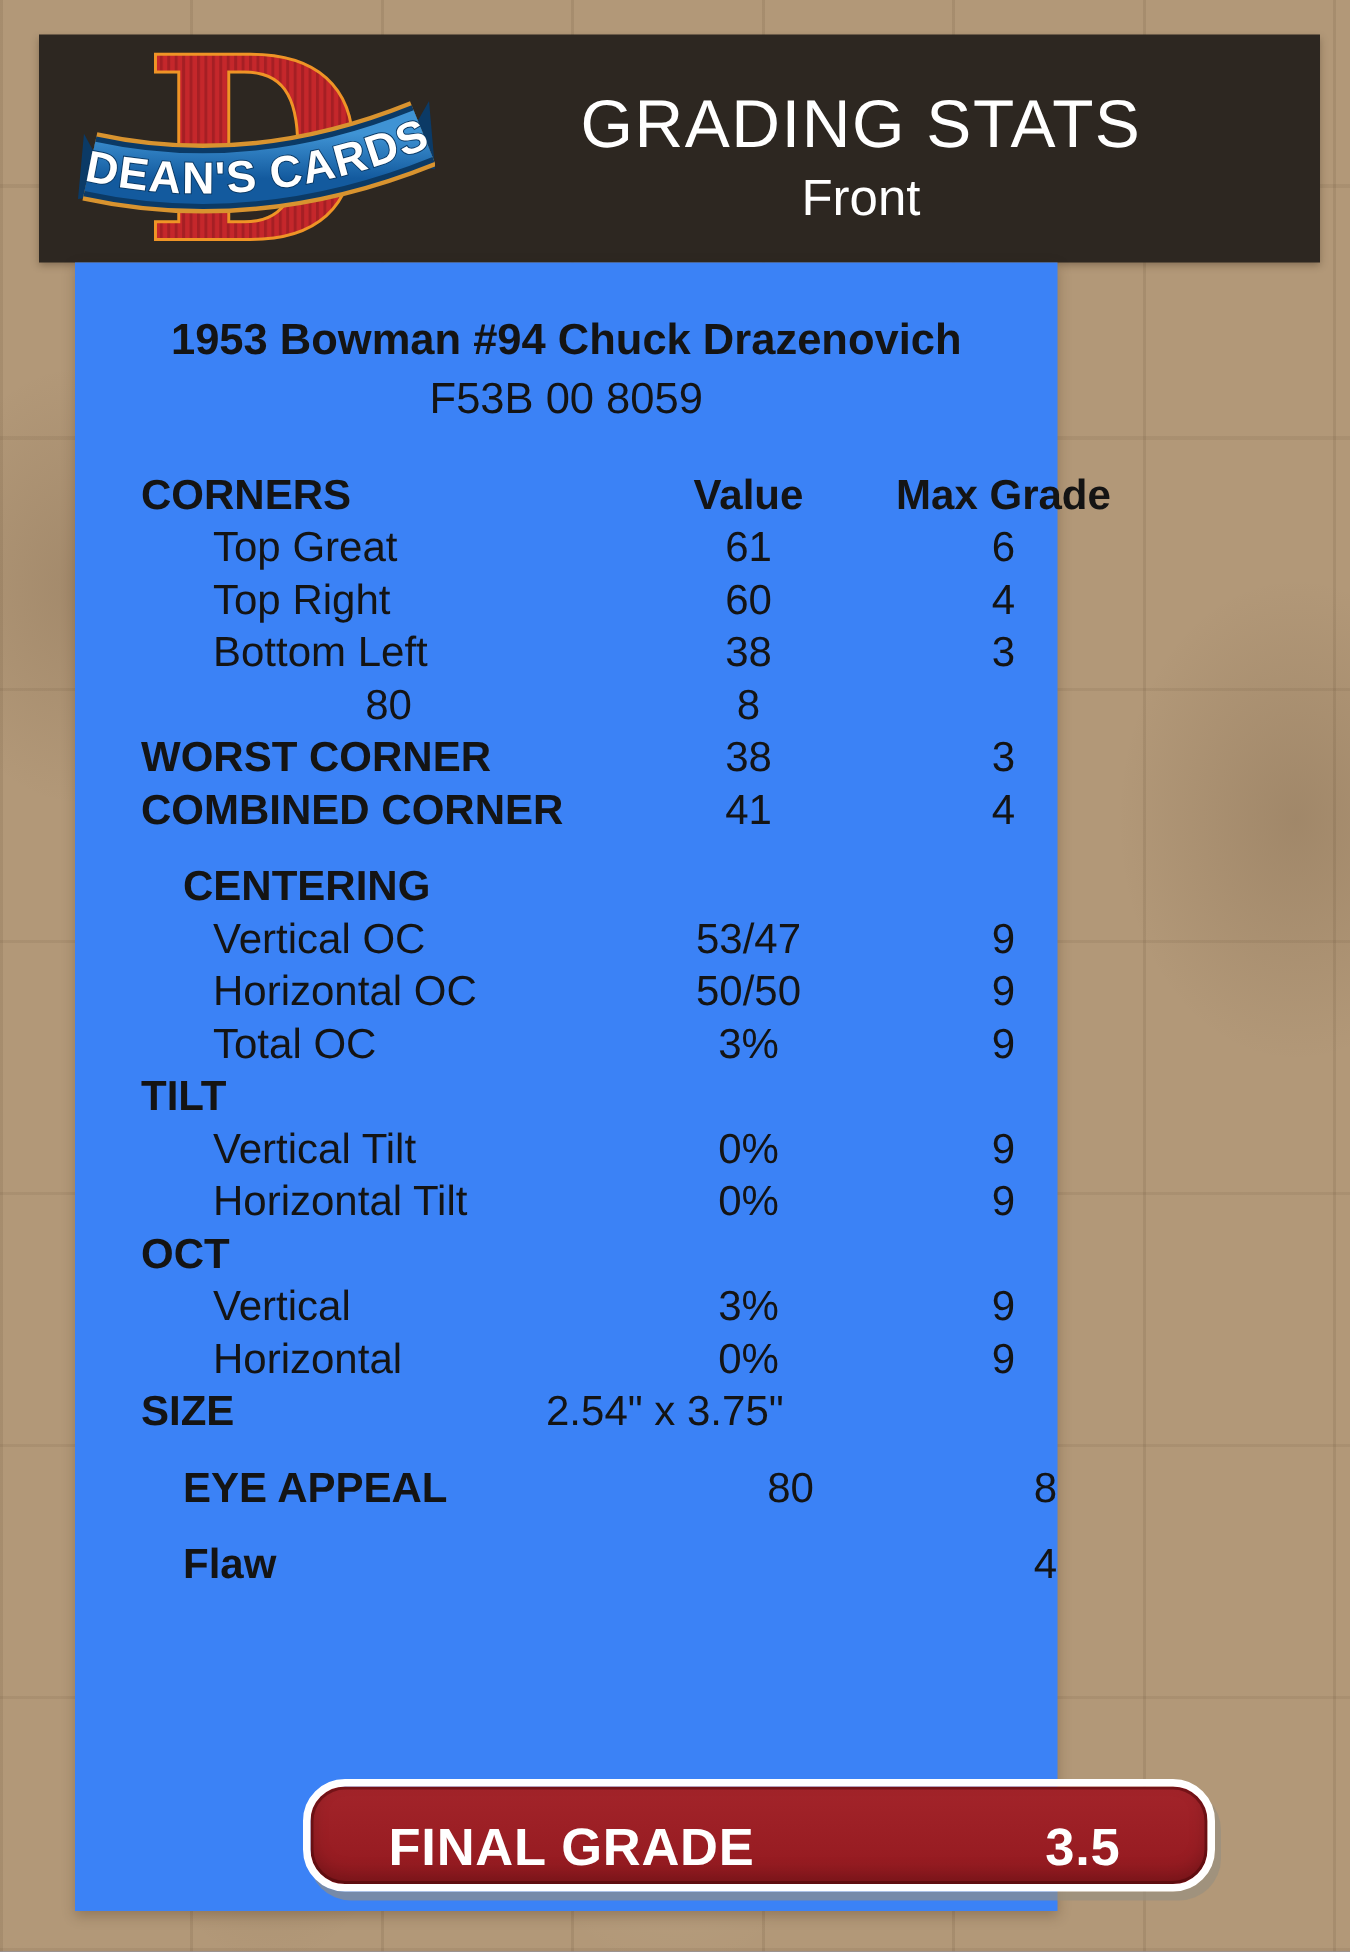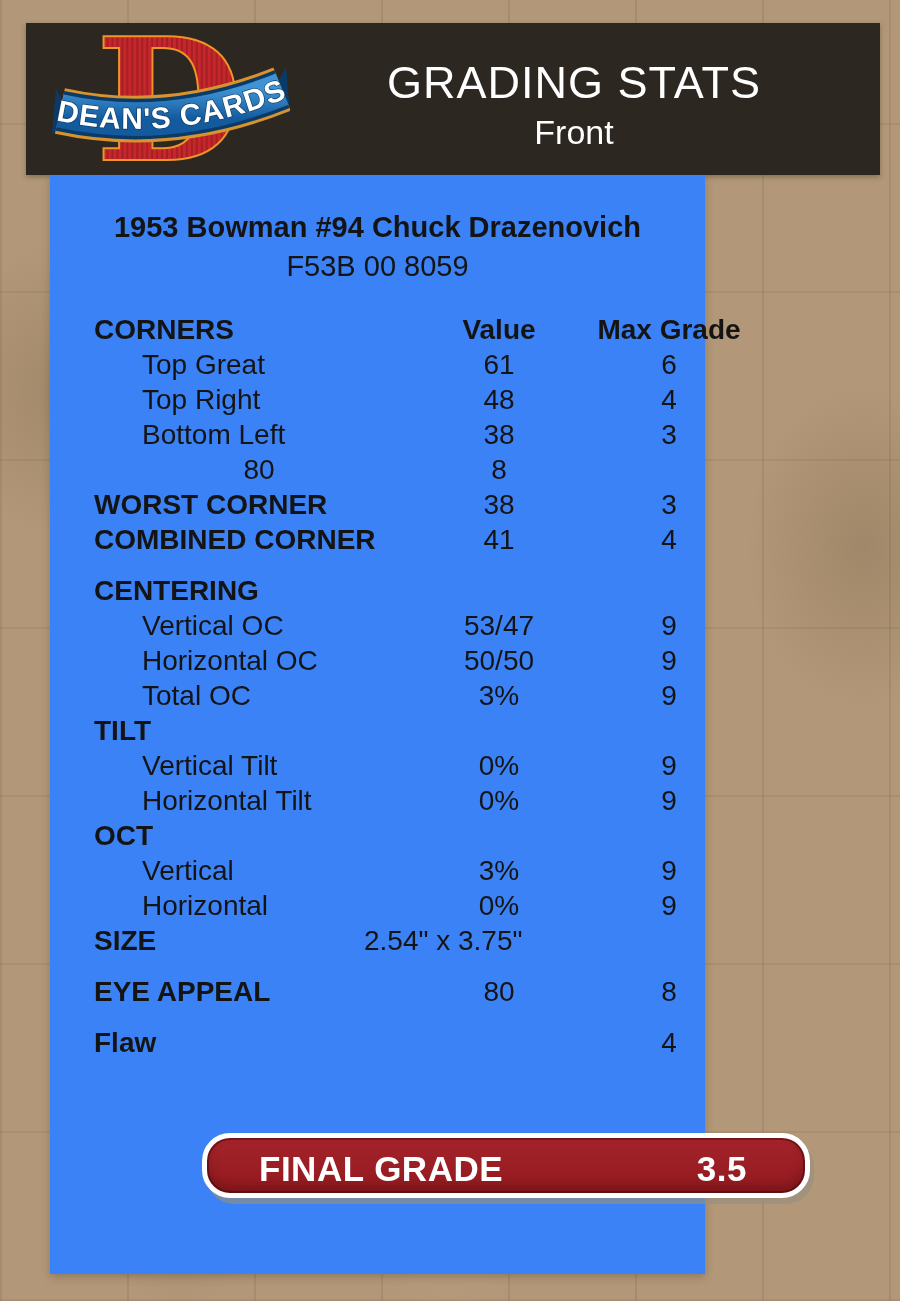--- a/index.html
+++ b/index.html
@@ -21,31 +21,31 @@
   .hdr-titles{position:absolute;left:248px;top:36px;width:600px;text-align:center;color:#fff;}
   .ht1{font-size:45px;line-height:1.05;letter-spacing:1px;}
   .ht2{font-size:34px;line-height:1.05;margin-top:9px;}
   .panel{position:absolute;left:50px;top:175px;width:655px;height:1099px;
          background:#3b82f6;box-shadow:0 3px 8px rgba(60,40,20,0.28);}
   .card-title{margin-top:36px;text-align:center;font-size:29px;line-height:32px;font-weight:bold;}
   .card-serial{margin-top:7px;text-align:center;font-size:29px;line-height:32px;}
   .gtable{margin-top:30px;}
   .row{display:grid;grid-template-columns:330px 150px 190px;padding-left:44px;
        height:35px;line-height:35px;font-size:28px;}
-  .row.gap{margin-top:16px;}
+  .row.gap{margin-top:16px;margin-left:28px;}
   .c-label{white-space:nowrap;}
   .c-label.ind{padding-left:48px;}
   .c-value,.c-grade{text-align:center;white-space:nowrap;}
   .c-value.wide{position:relative;left:-60px;}
   .b{font-weight:bold;}
-  .final{position:absolute;left:152px;top:958px;width:488px;height:49px;
+  .final{position:absolute;left:152px;top:1011px;width:488px;height:49px;
          background:linear-gradient(#a3242a,#93191f);border:5px solid #fff;border-radius:28px;
          box-shadow:4px 6px 0 rgba(150,143,128,0.65), inset 0 -6px 12px rgba(0,0,0,0.22), inset 0 0 0 2px rgba(98,12,16,0.65);
          display:flex;align-items:center;justify-content:space-between;
-         padding:6px 58px 0 52px;color:#fff;font-weight:bold;font-size:35px;letter-spacing:0.5px;}
+         padding:16px 58px 0 52px;color:#fff;font-weight:bold;font-size:35px;letter-spacing:0.5px;}
 </style>
 </head>
 <body>
 
 <div id="page">
   <div class="bg"></div>
 
   <div class="hdr">
     <svg class="logo" viewBox="0 0 240 140" aria-hidden="true">
       <defs>
@@ -86,21 +86,21 @@
   </div>
 
   <div class="row">
     <div class="c-label ind">Top Great</div>
     <div class="c-value">61</div>
     <div class="c-grade">6</div>
   </div>
 
   <div class="row">
     <div class="c-label ind">Top Right</div>
-    <div class="c-value">48</div>
+    <div class="c-value">60</div>
     <div class="c-grade">4</div>
   </div>
 
   <div class="row">
     <div class="c-label ind">Bottom Left</div>
     <div class="c-value">38</div>
     <div class="c-grade">3</div>
   </div>
 
   <div class="row">

